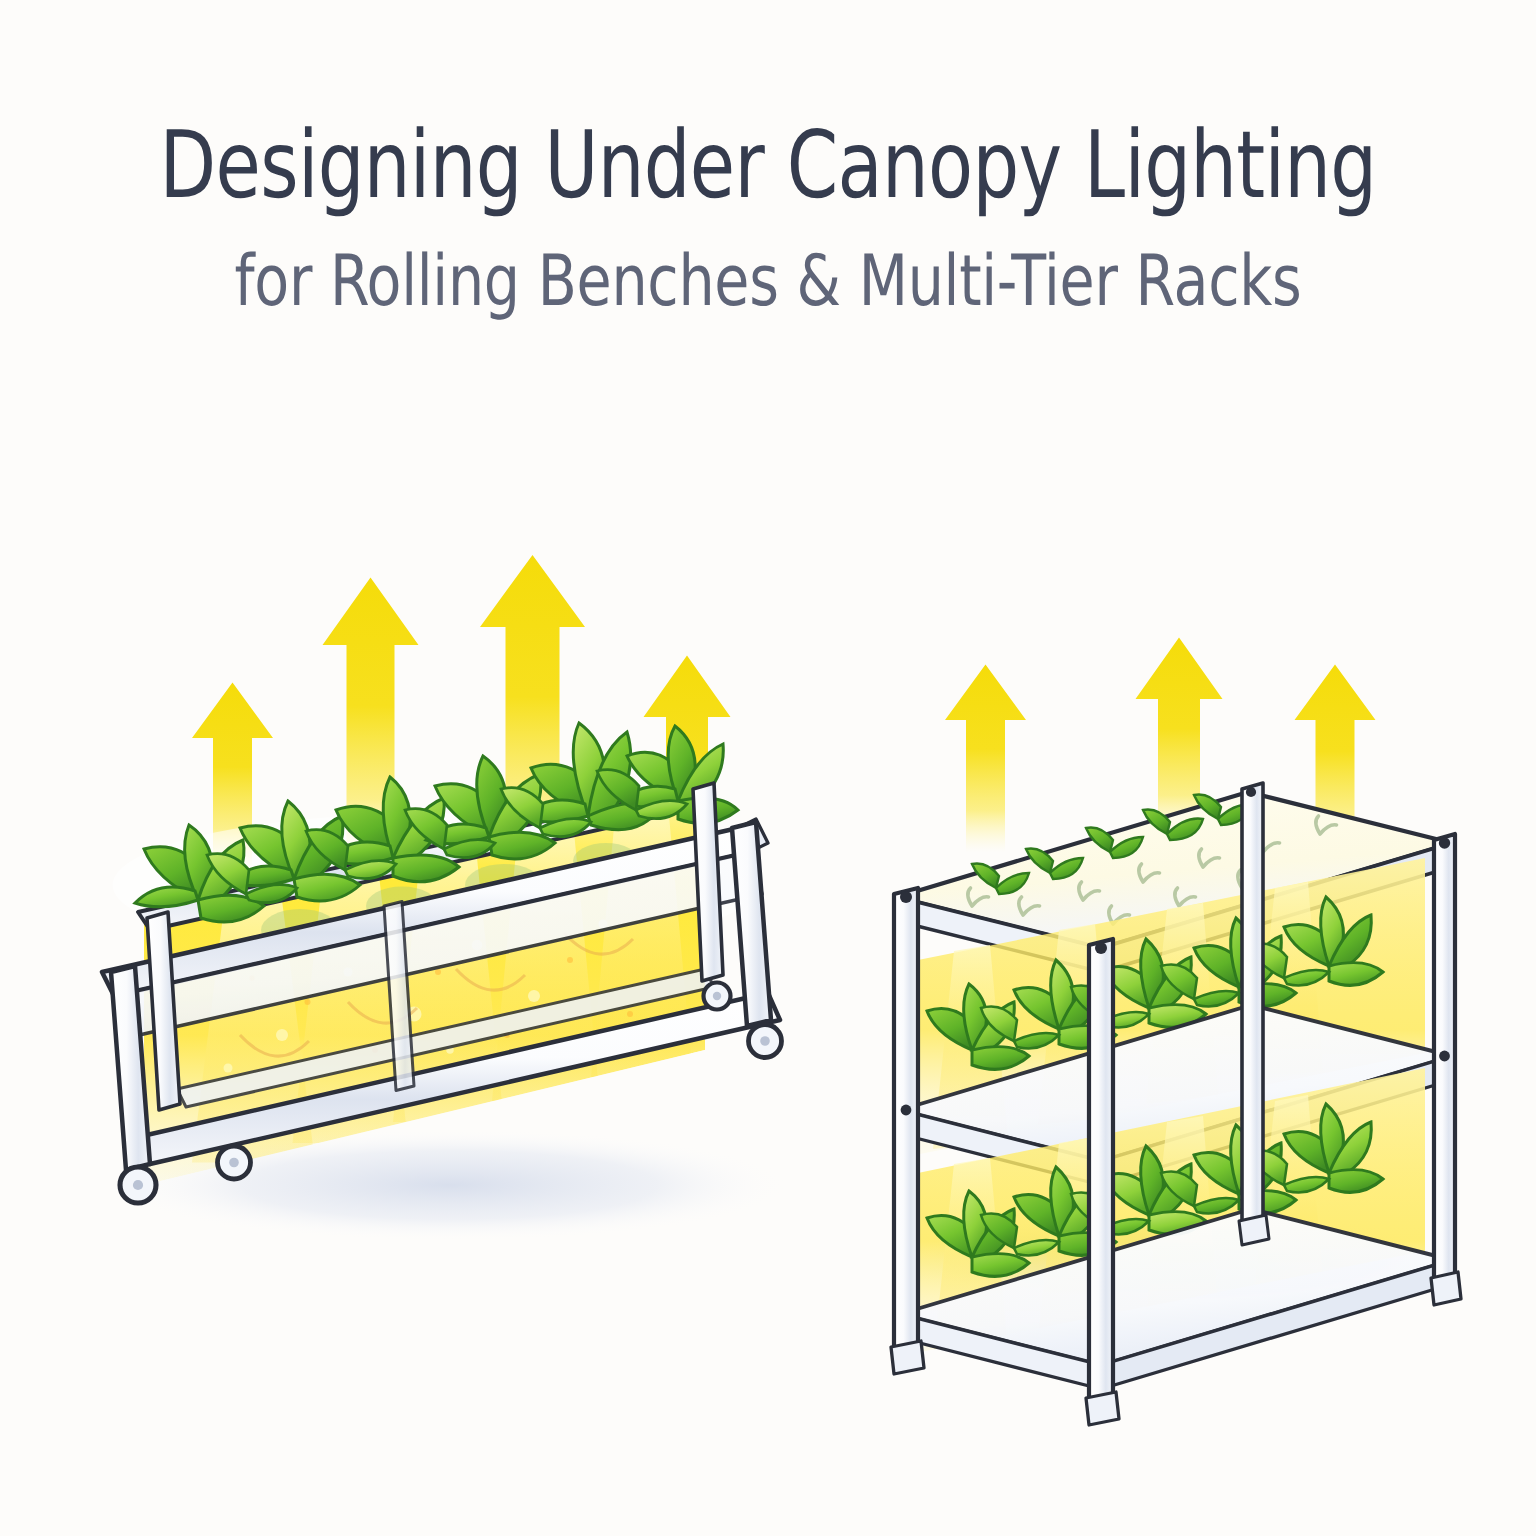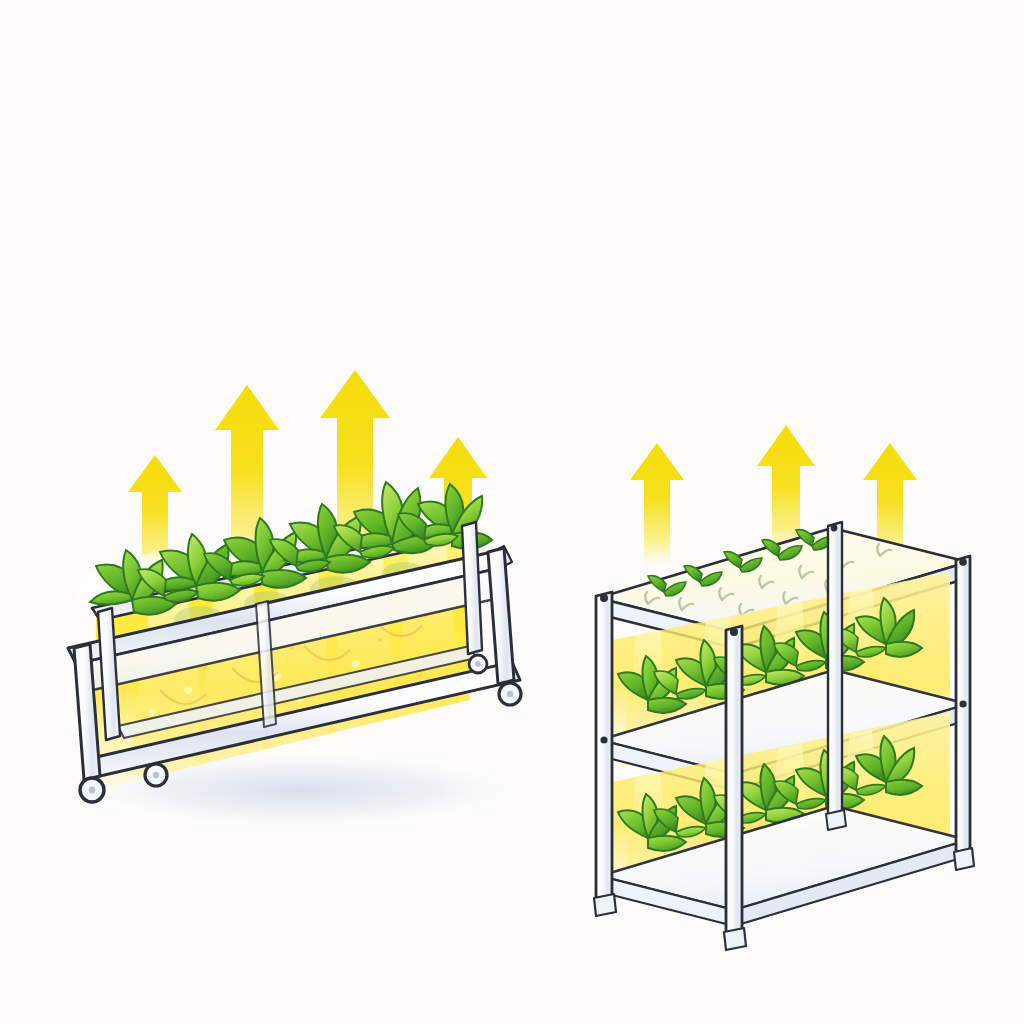--- a/index.html
+++ b/index.html
@@ -70,20 +70,24 @@
     width: 1px;
     height: 1px;
     overflow: hidden;
   }
 </style>
 </head>
 <body style="background: rgb(253, 252, 250);">
 
 <div id="poster" style="background: rgb(253, 252, 250);">
 
+  <div class="heading">
+    <div class="title" style="color: rgb(53, 60, 78);">Designing Under Canopy Lighting</div>
+    <div class="subtitle" style="color: rgb(95, 101, 120);">for Rolling Benches &amp; Multi-Tier Racks</div>
+  </div>
 
   <svg class="illustration" viewBox="0 0 1024 1024">
     <defs>
 
       <linearGradient id="arrowFade" x1="0" y1="0" x2="0" y2="1">
         <stop offset="0%" stop-color="#f5dc0a" stop-opacity="1"></stop>
         <stop offset="45%" stop-color="#f7e01e" stop-opacity="1"></stop>
         <stop offset="78%" stop-color="#fbe94e" stop-opacity="0.65"></stop>
         <stop offset="100%" stop-color="#fff6b0" stop-opacity="0"></stop>
       </linearGradient>

